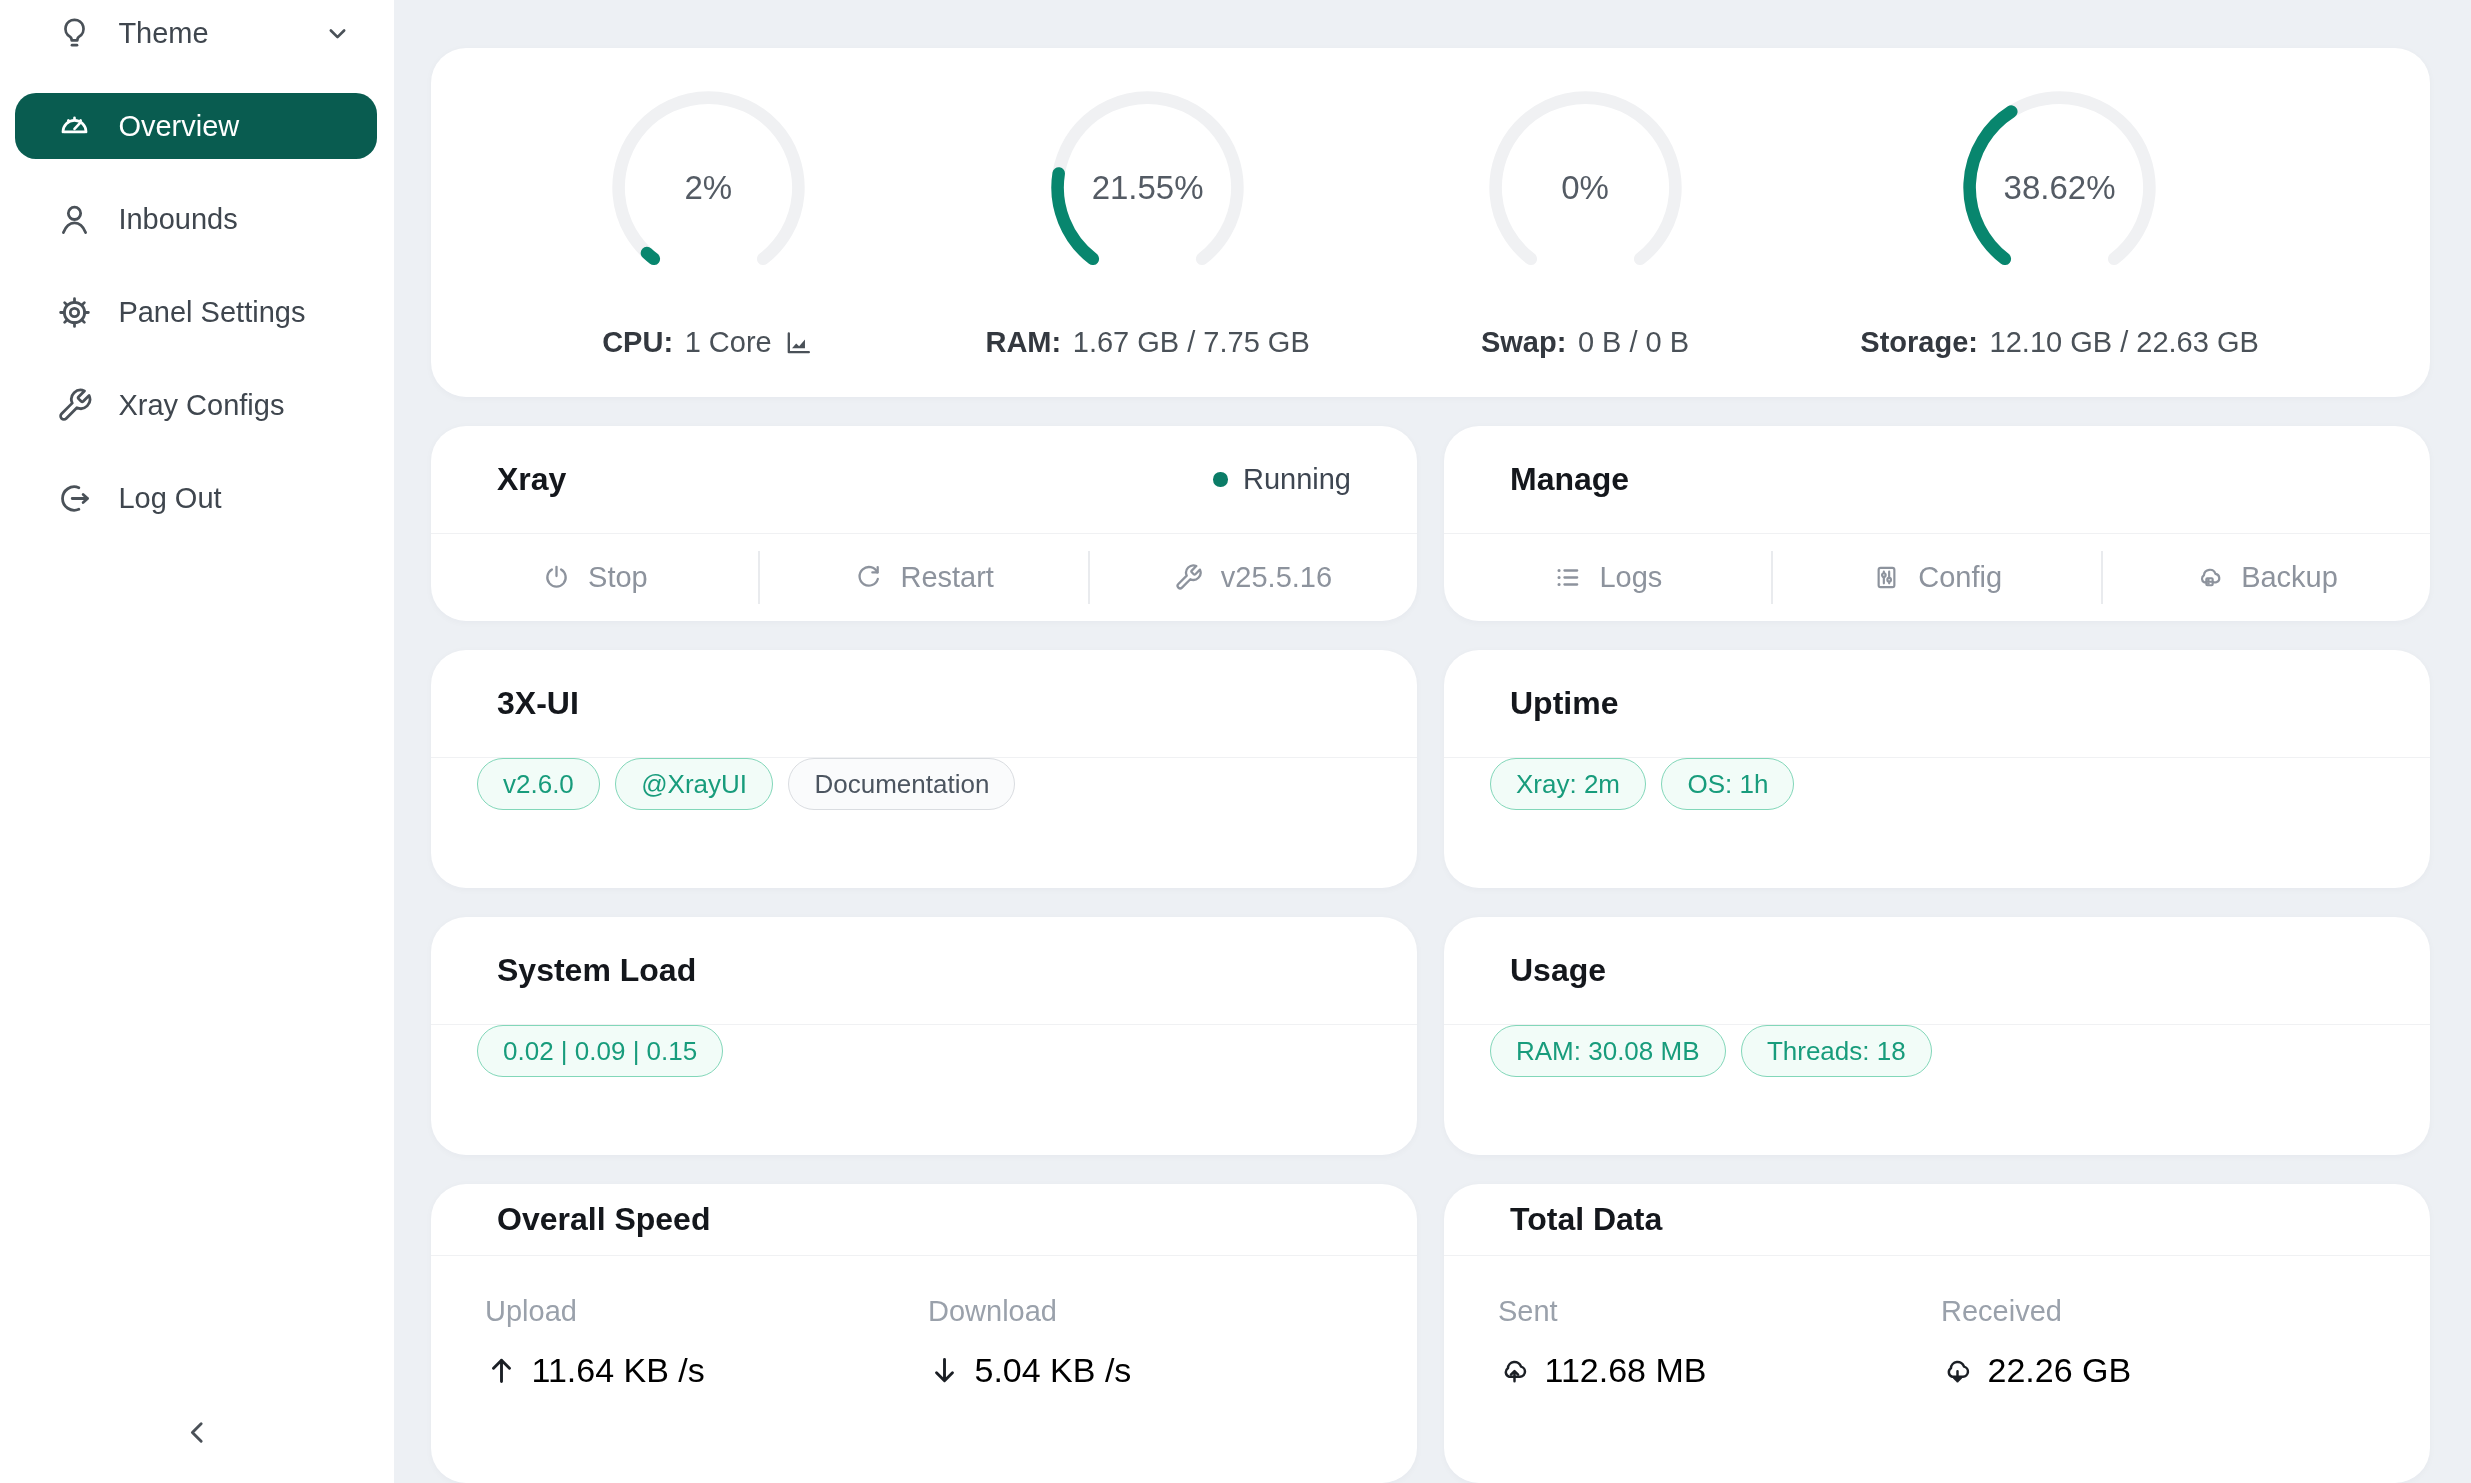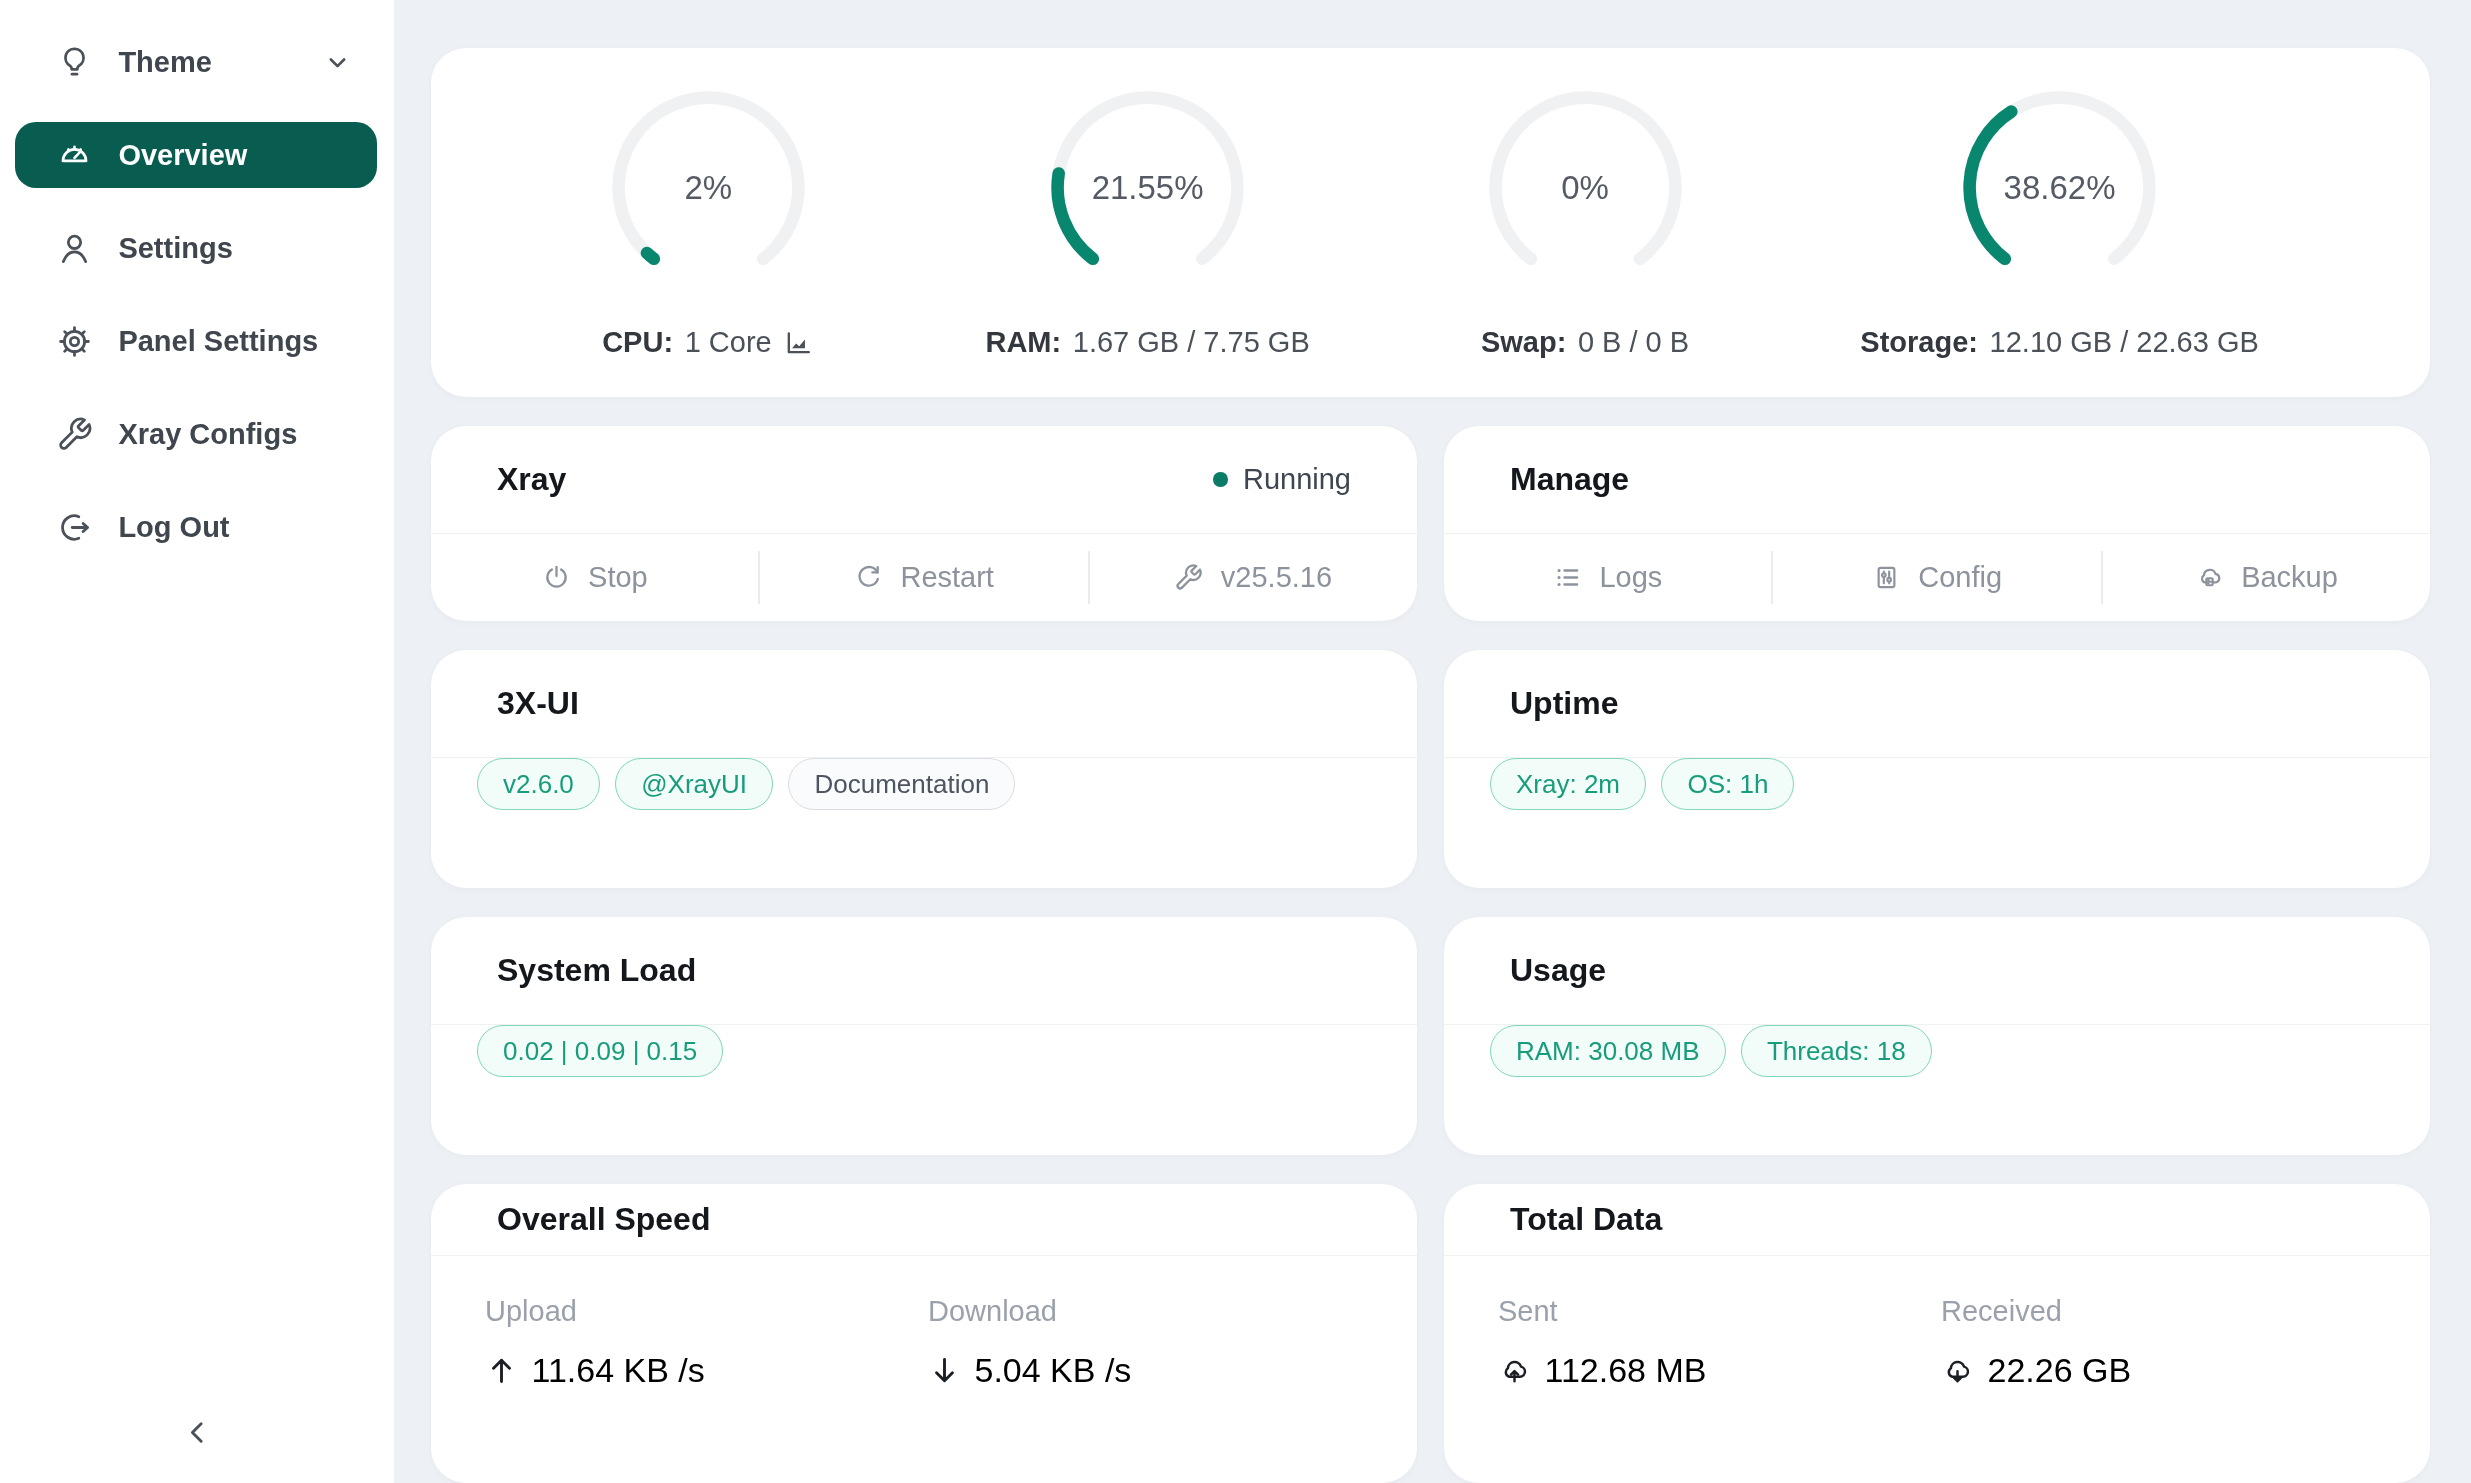--- a/index.html
+++ b/index.html
@@ -18,21 +18,21 @@
   }
   *{box-sizing:border-box;margin:0;padding:0;}
   html,body{width:2472px;height:1483px;overflow:hidden;}
   body{
     display:flex;
     background:var(--page-bg);
     font-family:"Liberation Sans","DejaVu Sans",sans-serif;
     color:#181c22;
   }
   
-  .sidebar{width:394px;min-width:394px;background:#fff;position:relative;padding-top:29px;height:100%;font-weight:bold;}
+  .sidebar{width:394px;min-width:394px;background:#fff;position:relative;height:100%;}
   .nav-item{
     height:66px;margin:0 17.4px 27px 15.4px;border-radius:21px;
     display:flex;align-items:center;padding:0 25px 0 41px;gap:25px;
     font-size:29px;color:#3f464e;cursor:pointer;
   }
   .nav-item .icon{width:37px;height:37px;color:#4a5158;flex:none;display:flex;}
   .nav-item .icon svg{width:100%;height:100%;}
   .nav-item.active{background:var(--sidebar-active-bg);color:#fff;}
   .nav-item.active .icon{color:#fff;}
   .nav-item .trailing{margin-left:auto;width:29px;height:29px;color:#4a5158;display:flex;}
@@ -116,21 +116,21 @@
       <span class="label">Overview</span>
     </div>
 
     <div class="nav-item">
       <span class="icon">
         <svg viewBox="0 0 24 24" fill="none" stroke="currentColor" stroke-width="1.8" stroke-linecap="round" stroke-linejoin="round">
           <circle cx="12" cy="8" r="4"></circle>
           <path d="M4.8 20.5c1.6-4.2 4.2-6.3 7.2-6.3s5.6 2.1 7.2 6.3"></path>
         </svg>
       </span>
-      <span class="label">Settings</span>
+      <span class="label">Inbounds</span>
     </div>
 
     <div class="nav-item">
       <span class="icon">
         <svg viewBox="0 0 24 24" fill="none" stroke="currentColor" stroke-width="1.8" stroke-linecap="round" stroke-linejoin="round">
           <circle cx="12" cy="12" r="6.6"></circle>
           <circle cx="12" cy="12" r="2.7"></circle>
           <path d="M12 5.4V3 M16.7 7.3l1.7-1.7 M18.6 12H21 M16.7 16.7l1.7 1.7 M12 18.6V21 M7.3 16.7l-1.7 1.7 M5.4 12H3 M7.3 7.3 5.6 5.6"></path>
         </svg>
       </span>

